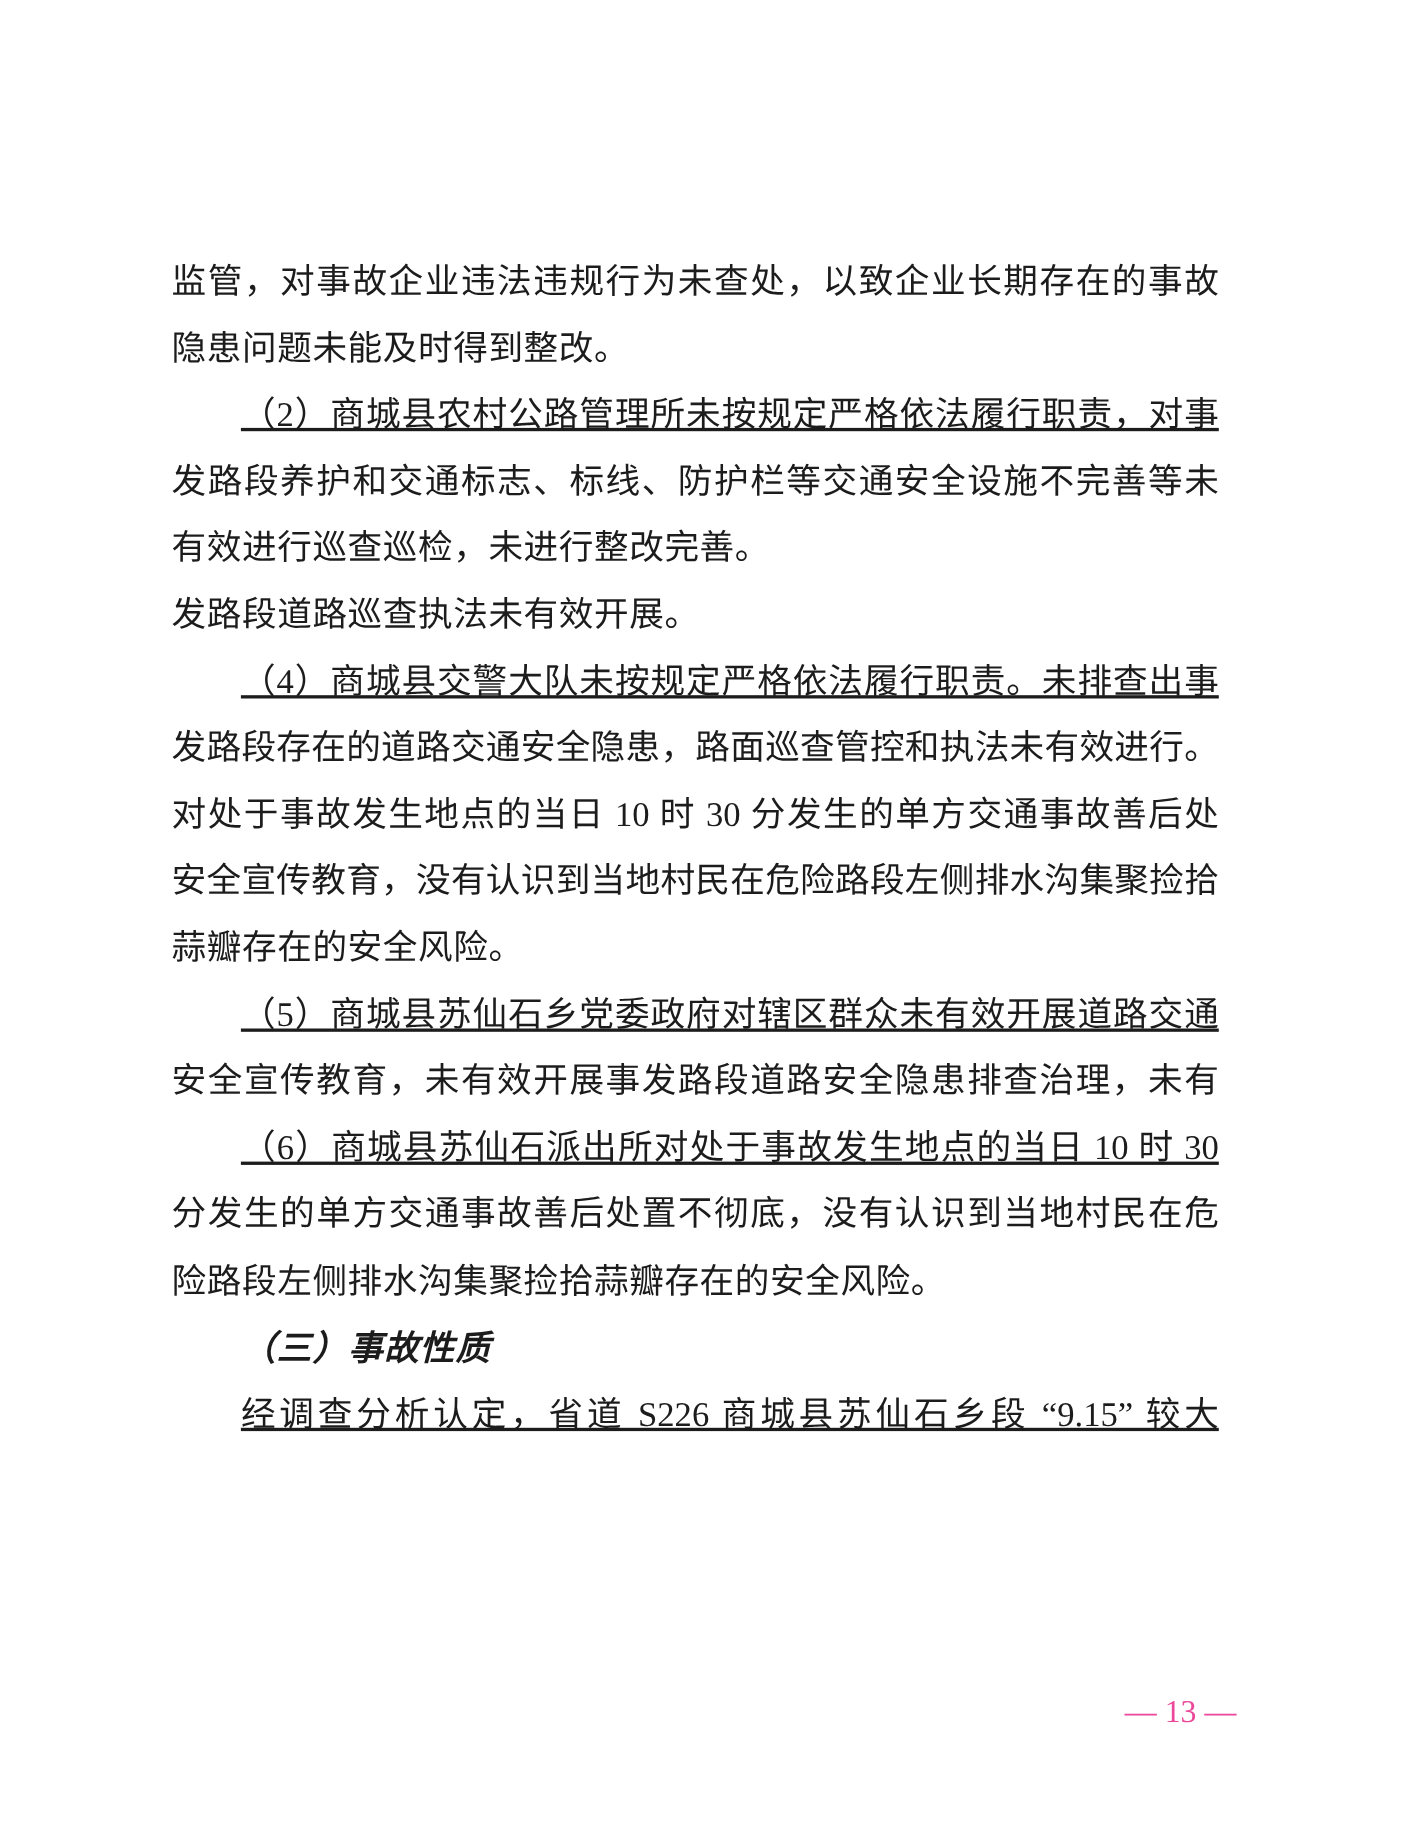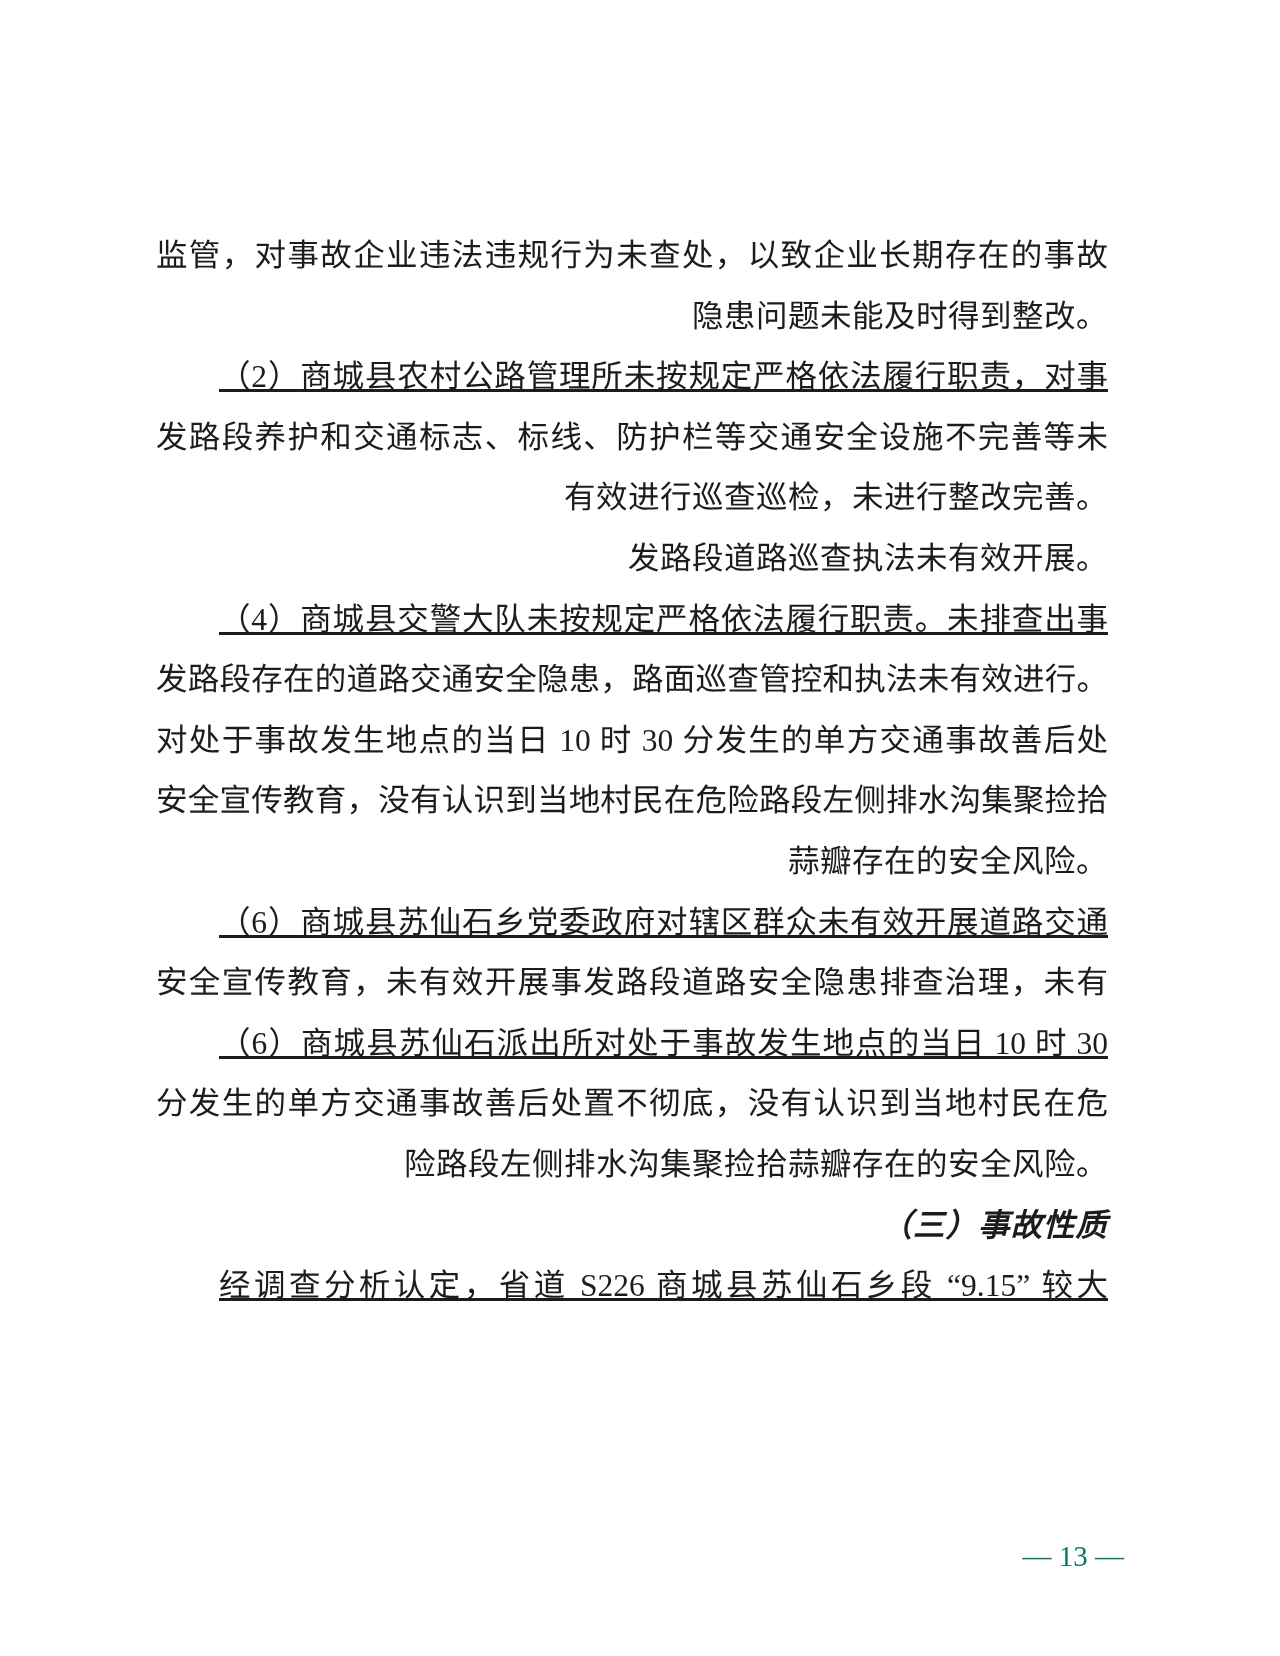--- a/index.html
+++ b/index.html
@@ -21,21 +21,20 @@
     left: 156px;
     top: 226px;
     width: 952px;
   }
   .line {
     font-size: 31.5px;
     line-height: 60.6px;
     height: 60.6px;
     white-space: nowrap;
     letter-spacing: 0.5px;
-    text-align: right;
   }
   .line.justify {
     white-space: normal;
     text-align: justify;
     text-align-last: justify;
     letter-spacing: 0;
   }
   .line.indent {
     text-indent: 2em;
     text-decoration: underline;
@@ -45,41 +44,41 @@
     text-indent: 2em;
     letter-spacing: 1px;
     font-style: italic;
   }
   .page-footer {
     position: absolute;
     top: 1538px;
     right: 156px;
     font-size: 29px;
     line-height: 36px;
-    color: #0f766e;
+    color: #ec4899;
   }
 </style>
 </head>
 <body>
 
 <div class="page">
 
   <div class="doc-body">
     <div class="line justify">监管，对事故企业违法违规行为未查处，以致企业长期存在的事故</div>
     <div class="line">隐患问题未能及时得到整改。</div>
     <div class="line justify indent">（2）商城县农村公路管理所未按规定严格依法履行职责，对事</div>
     <div class="line justify">发路段养护和交通标志、标线、防护栏等交通安全设施不完善等未</div>
     <div class="line">有效进行巡查巡检，未进行整改完善。</div>
     <div class="line">发路段道路巡查执法未有效开展。</div>
     <div class="line justify indent">（4）商城县交警大队未按规定严格依法履行职责。未排查出事</div>
     <div class="line justify">发路段存在的道路交通安全隐患，路面巡查管控和执法未有效进行。</div>
     <div class="line justify">对处于事故发生地点的当日 10 时 30 分发生的单方交通事故善后处</div>
     <div class="line justify">安全宣传教育，没有认识到当地村民在危险路段左侧排水沟集聚捡拾</div>
     <div class="line">蒜瓣存在的安全风险。</div>
-    <div class="line justify indent">（6）商城县苏仙石乡党委政府对辖区群众未有效开展道路交通</div>
+    <div class="line justify indent">（5）商城县苏仙石乡党委政府对辖区群众未有效开展道路交通</div>
     <div class="line justify">安全宣传教育，未有效开展事发路段道路安全隐患排查治理，未有</div>
     <div class="line justify indent">（6）商城县苏仙石派出所对处于事故发生地点的当日 10 时 30</div>
     <div class="line justify">分发生的单方交通事故善后处置不彻底，没有认识到当地村民在危</div>
     <div class="line">险路段左侧排水沟集聚捡拾蒜瓣存在的安全风险。</div>
     <div class="line heading">（三）事故性质</div>
     <div class="line justify indent">经调查分析认定，省道 S226 商城县苏仙石乡段 “9.15” 较大</div>
   </div>
 
   <div class="page-footer">— 13 —</div>
 

